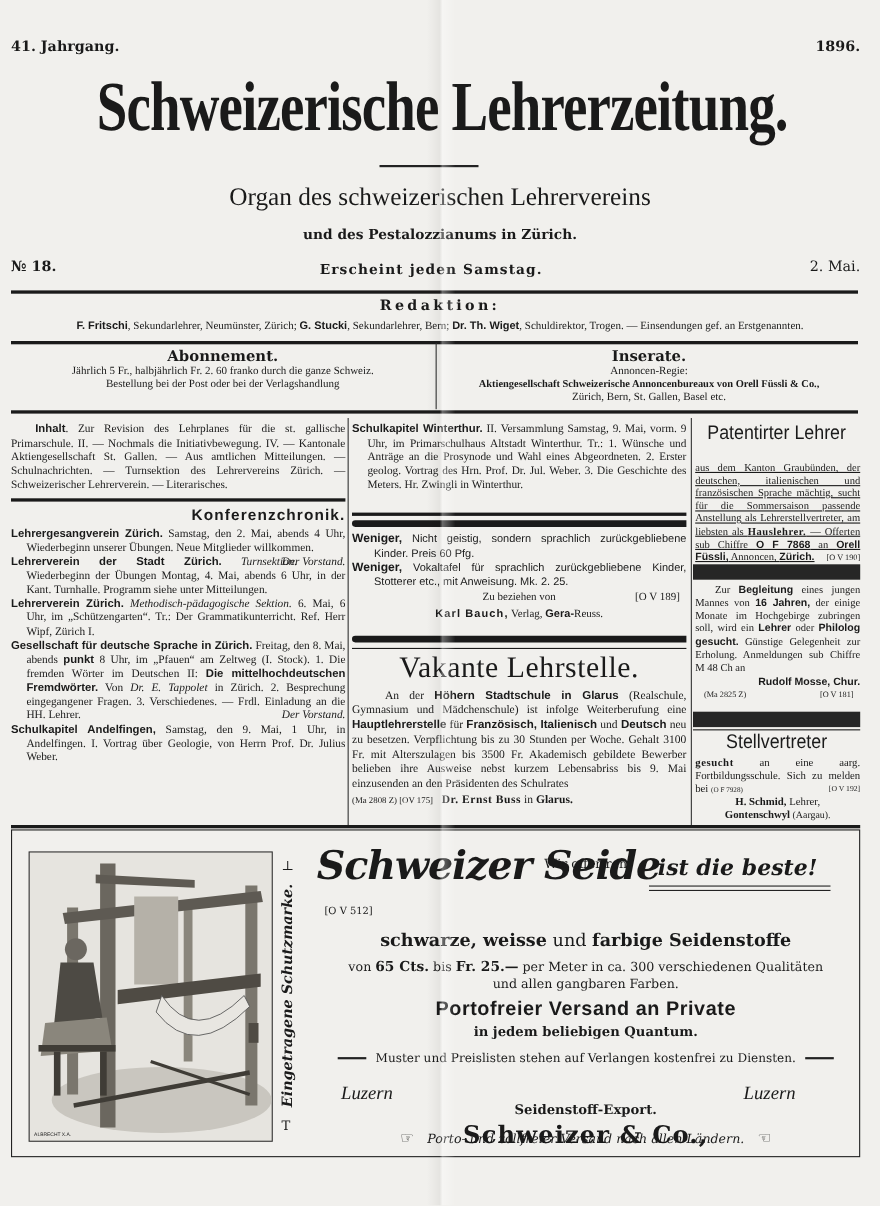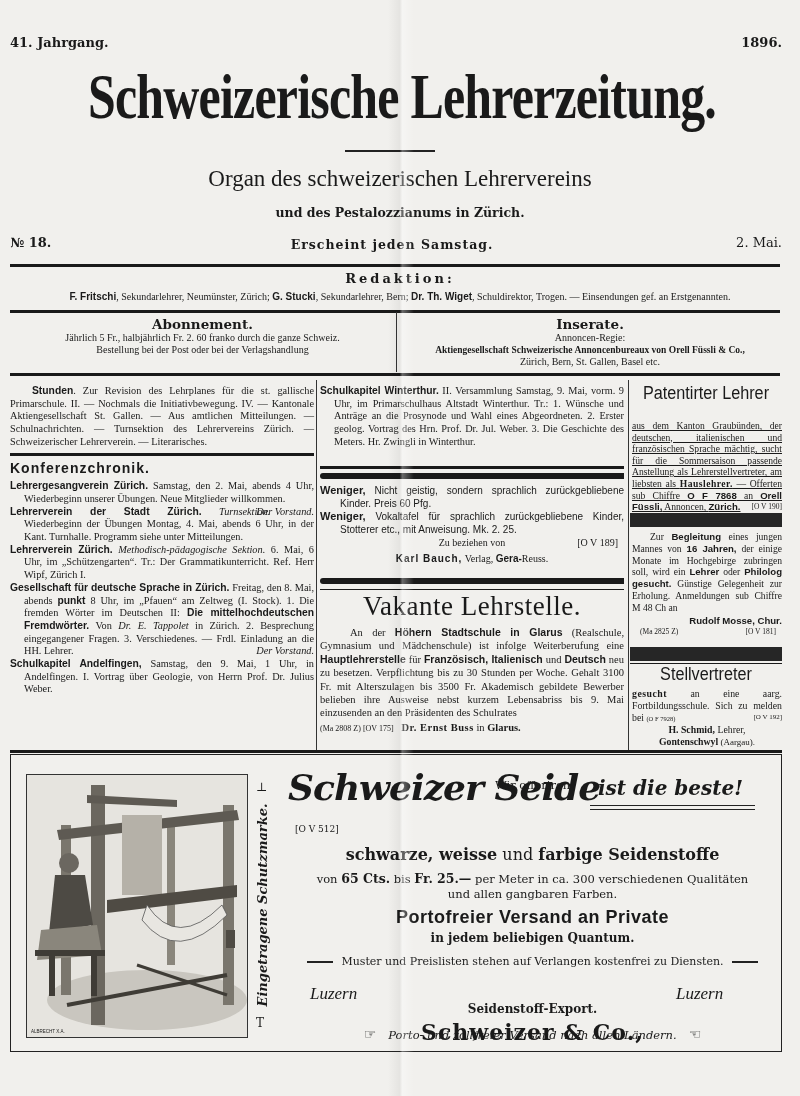--- a/index.html
+++ b/index.html
@@ -46,21 +46,21 @@
   .box-title { font-size:13.5px; font-weight:bold; text-align:center; }
   .box-line { font-size:10px; text-align:center; line-height:12px; font-family:"Liberation Serif",serif; }
 
   .col { position:absolute; font-size:10.3px; line-height:12.7px; text-align:justify; font-family:"Liberation Serif",serif; }
   .col p { margin:0; }
   .entry { padding-left:14px; text-indent:-14px; margin-bottom:5px; }
   .entry .head { font-family:"Liberation Sans","DejaVu Sans",sans-serif; font-weight:bold; }
   .sig { font-style:italic; float:right; }
   .clear { clear:both; }
 
-  #konf-title { font-family:"Liberation Sans",sans-serif; font-weight:bold; font-size:14px; text-align:left; letter-spacing:1px; margin:6px 0 6px; }
+  #konf-title { font-family:"Liberation Sans",sans-serif; font-weight:bold; font-size:14px; text-align:right; letter-spacing:1px; margin:6px 0 6px; }
 
   #vakant-title { font-size:27px; font-family:"Liberation Serif",serif; text-align:center; letter-spacing:0.5px; }
 
   .adbar { position:absolute; height:6px; background:#1a1a1a; border-radius:3px 0 0 3px; }
   .darkbar { position:absolute; height:14px; background:#262626; }
 
   .ad-head-sans { font-family:"Liberation Sans",sans-serif; font-weight:bold; }
 
   
   #seide-box { left:10px; top:754px; width:770px; height:296px; border:1px solid #222; }
@@ -108,21 +108,21 @@
   <div class="box-line sans b" style="font-size:9.5px;">Aktiengesellschaft Schweizerische Annoncenbureaux von Orell Füssli &amp; Co.,</div>
   <div class="box-line">Zürich, Bern, St. Gallen, Basel etc.</div>
 </div>
 
 <div class="rule-thick" style="left:10px;top:373px;width:770px;"></div>
 
 <div class="vline" style="left:316px;top:380px;height:372px;"></div>
 <div class="vline" style="left:628px;top:380px;height:372px;"></div>
 
 <div class="col" style="left:10px;top:385px;width:304px;">
-  <p style="text-indent:22px;"><span class="sans b">Stunden</span><span>. Zur Revision des Lehrplanes für die st. gallische Primarschule. II. — Nochmals die Initiativbewegung. IV. — Kantonale Aktiengesellschaft St. Gallen. — Aus amtlichen Mitteilungen. — Schulnachrichten. — Turnsektion des Lehrervereins Zürich. — Schweizerischer Lehrerverein. — Literarisches.</span></p>
+  <p style="text-indent:22px;"><span class="sans b">Inhalt</span><span>. Zur Revision des Lehrplanes für die st. gallische Primarschule. II. — Nochmals die Initiativbewegung. IV. — Kantonale Aktiengesellschaft St. Gallen. — Aus amtlichen Mitteilungen. — Schulnachrichten. — Turnsektion des Lehrervereins Zürich. — Schweizerischer Lehrerverein. — Literarisches.</span></p>
   <div style="height:3px;background:#1a1a1a;margin:4px 0 2px;"></div>
   <div id="konf-title">Konferenzchronik.</div>
 
   <p class="entry"><span class="head">Lehrergesangverein Zürich.</span><span> Samstag, den 2. Mai, abends 4 Uhr, Wiederbeginn unserer Übungen. Neue Mitglieder willkommen.</span> <span class="sig">Der Vorstand.</span><span class="clear"></span></p>
 
   <p class="entry"><span class="head">Lehrerverein der Stadt Zürich.</span><span class="i"> Turnsektion.</span><span> Wiederbeginn der Übungen Montag, 4. Mai, abends 6 Uhr, in der Kant. Turnhalle. Programm siehe unter Mitteilungen.</span></p>
 
   <p class="entry"><span class="head">Lehrerverein Zürich.</span><span class="i"> Methodisch-pädagogische Sektion.</span><span> 6. Mai, 6 Uhr, im „Schützengarten“. Tr.: Der Grammatikunterricht. Ref. Herr Wipf, Zürich I.</span></p>
 
   <p class="entry"><span class="head">Gesellschaft für deutsche Sprache in Zürich.</span><span> Freitag, den 8. Mai, abends </span><span class="head">punkt</span><span> 8 Uhr, im „Pfauen“ am Zeltweg (I. Stock). 1. Die fremden Wörter im Deutschen II: </span><span class="head">Die mittelhochdeutschen Fremdwörter.</span><span> Von </span><span class="i">Dr. E. Tappolet</span><span> in Zürich. 2. Besprechung eingegangener Fragen. 3. Verschiedenes. — Frdl. Einladung an die HH. Lehrer.</span> <span class="sig">Der Vorstand.</span><span class="clear"></span></p>

